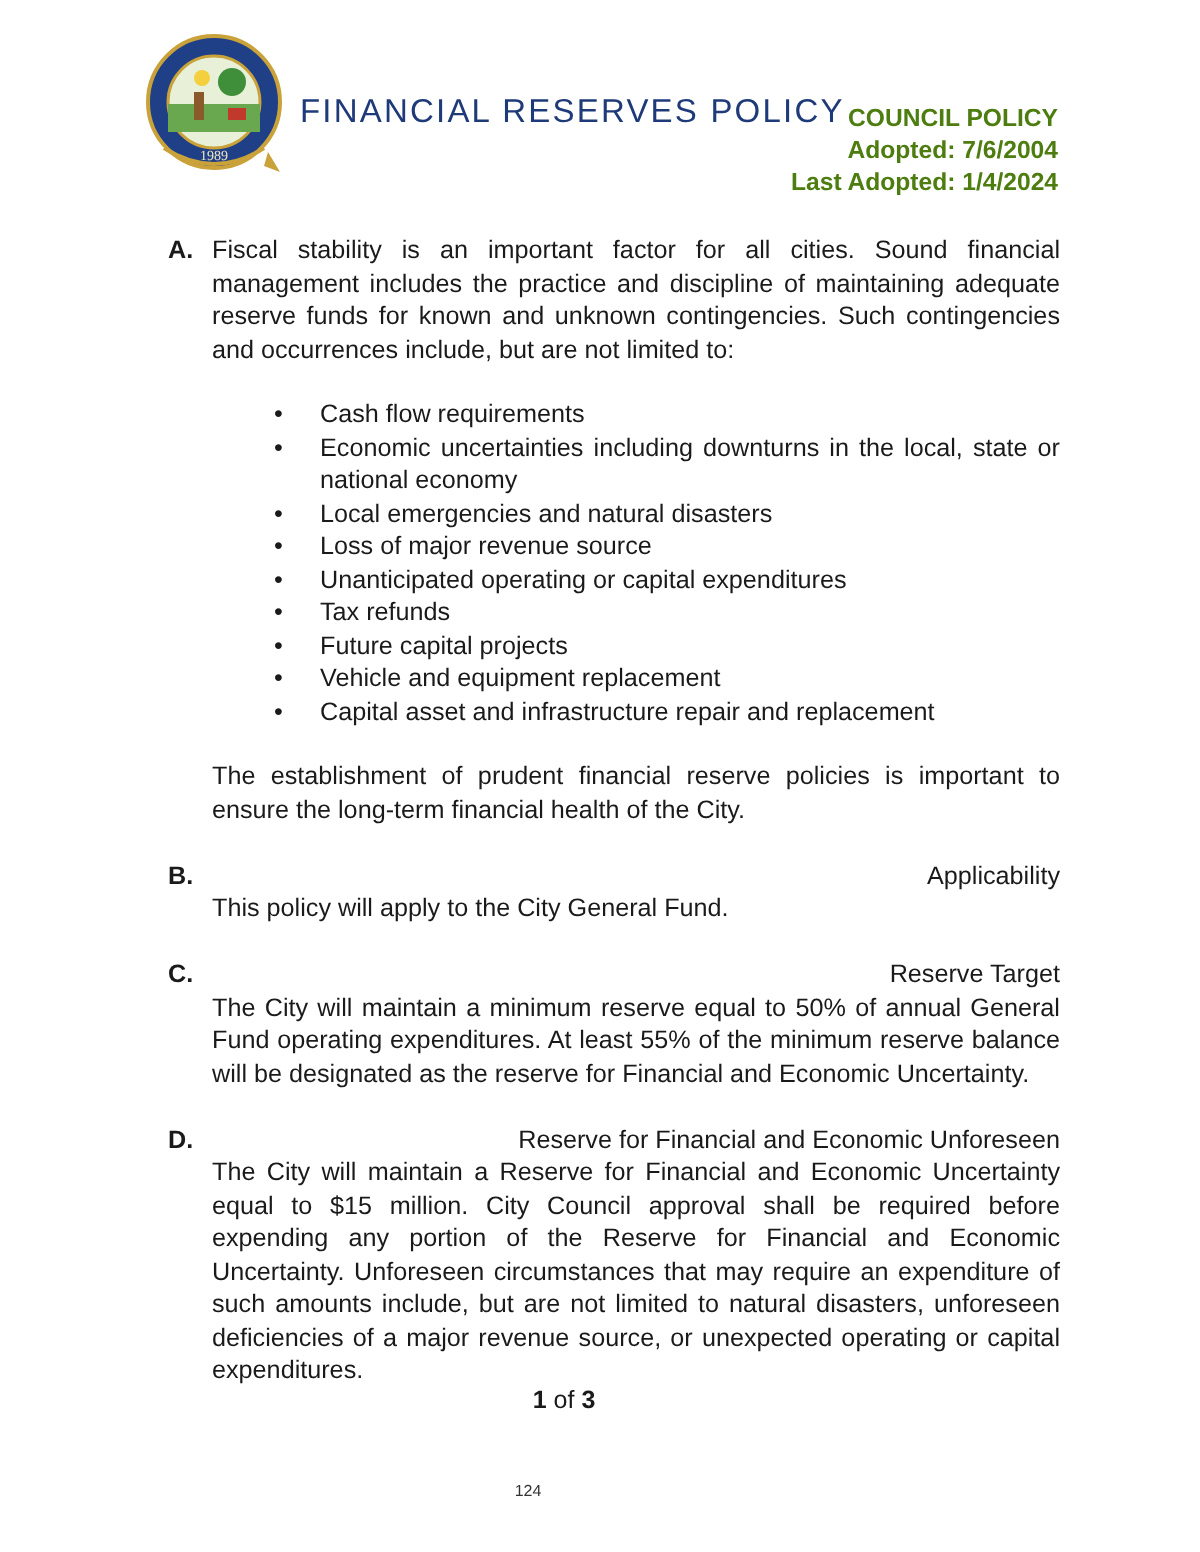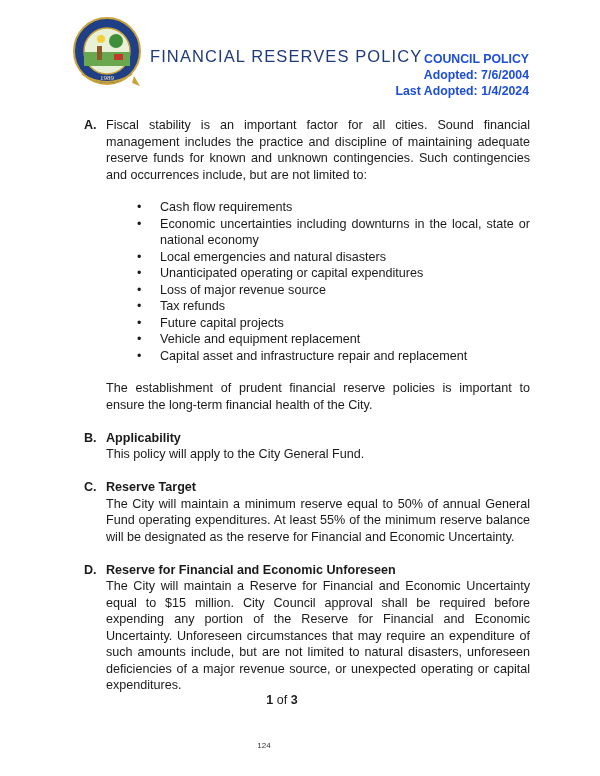--- a/index.html
+++ b/index.html
@@ -2,25 +2,25 @@
 <html><head>
 <meta charset="utf-8">
 <style>
   html, body { margin: 0; padding: 0; background: #ffffff; }
   body { width: 600px; height: 776px; position: relative; overflow: hidden;
          font-family: "Liberation Sans", sans-serif; color: #1a1a1a; }
   .seal { position: absolute; left: 72px; top: 14px; width: 74px; height: 80px; }
   .doc-title { position: absolute; left: 150px; top: 47px; font-size: 16.5px;
                letter-spacing: 1.1px; color: #1f3a78; white-space: nowrap; }
   .meta { position: absolute; right: 71px; top: 51px; text-align: right;
-          font-size: 12.3px; font-weight: bold; color: #1d4ed8; line-height: 16px; }
+          font-size: 12.3px; font-weight: bold; color: #4d7c0f; line-height: 16px; }
   .body { position: absolute; left: 84px; top: 117px; width: 446px; font-size: 12.6px; line-height: 16.5px; }
   .sec { position: relative; padding-left: 22px; }
   .sec-letter { position: absolute; left: 0; top: 0; font-weight: bold; }
-  .sec-heading { font-weight: bold; }
+  .sec-heading { font-weight: normal; text-align: right; }
   .just { text-align: justify; text-align-last: left; }
   ul.bullets { list-style: none; margin: 16px 0 16px 0; padding: 0 0 0 54px; }
   ul.bullets li { position: relative; text-align: justify; text-align-last: left; }
   ul.bullets li::before { content: "•"; position: absolute; left: -23px; top: 0; }
   .gap { height: 16.5px; }
   .page-num { position: absolute; left: 0; width: 564px; top: 693px; text-align: center; font-size: 12.5px; }
   .page-num b { font-weight: bold; }
   .footer-num { position: absolute; left: 0; width: 528px; top: 741px; text-align: center; font-size: 8px; color: #333; }
 </style>
 </head>
@@ -49,22 +49,22 @@
 
 <div class="body">
 
   <div class="sec">
     <span class="sec-letter">A.</span>
     <div class="just">Fiscal stability is an important factor for all cities. Sound financial management includes the practice and discipline of maintaining adequate reserve funds for known and unknown contingencies. Such contingencies and occurrences include, but are not limited to:</div>
     <ul class="bullets">
       <li>Cash flow requirements</li>
       <li>Economic uncertainties including downturns in the local, state or national economy</li>
       <li>Local emergencies and natural disasters</li>
+      <li>Loss of major revenue source</li>
       <li>Unanticipated operating or capital expenditures</li>
-      <li>Loss of major revenue source</li>
       <li>Tax refunds</li>
       <li>Future capital projects</li>
       <li>Vehicle and equipment replacement</li>
       <li>Capital asset and infrastructure repair and replacement</li>
     </ul>
     <div class="just">The establishment of prudent financial reserve policies is important to ensure the long-term financial health of the City.</div>
   </div>
 
   <div class="gap"></div>
 

